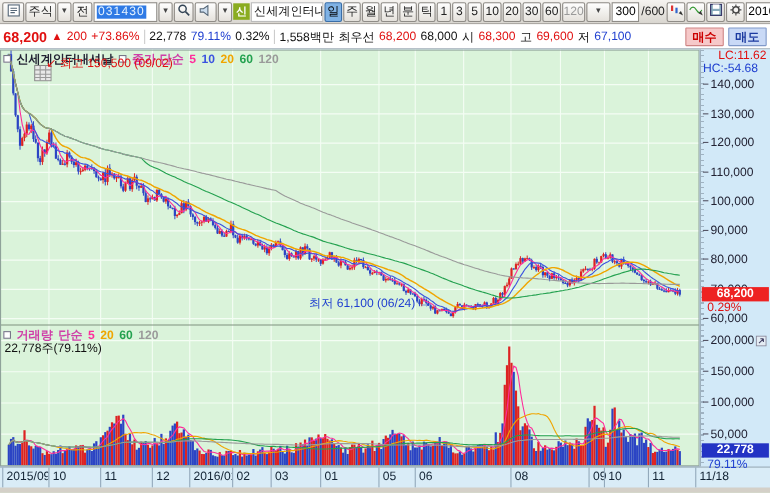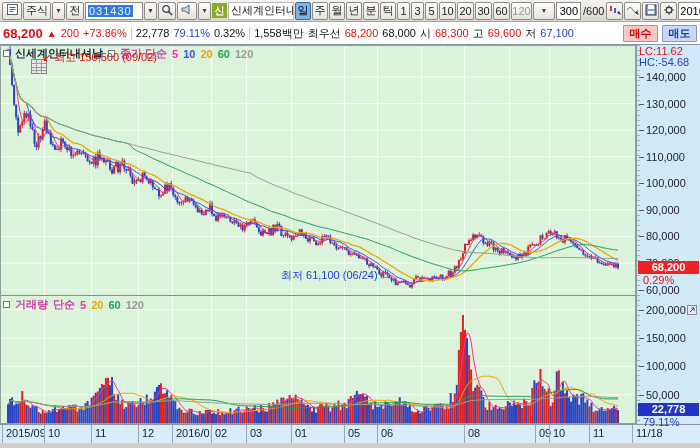--- a/index.html
+++ b/index.html
@@ -35,21 +35,21 @@
 .ltype{color:#cf3ea8;font-weight:bold}
 .c-ma5{color:#ff2d9b;font-weight:bold}.c-ma10{color:#3a52e0;font-weight:bold}.c-ma20{color:#f0a500;font-weight:bold}.c-ma60{color:#23a14f;font-weight:bold}.c-ma120{color:#9a9a9a;font-weight:bold}
 .hi-ann{position:absolute;left:42px;top:5px;color:#e01010;font-size:11px;z-index:3}
 .lo-ann{position:absolute;left:281px;top:223px;color:#2040d0;font-size:11px;z-index:3}
 .gicon{position:absolute;left:31px;top:14px;z-index:3}
 
 .yaxis{position:absolute;left:636px;top:0;width:64px;height:379px;background:#d2e9f8;border-left:1px solid #8899a6;overflow:visible;z-index:2}
 .yaxis::before{content:"";position:absolute;left:0;top:0;width:3px;height:379px;background:repeating-linear-gradient(to bottom,#9fb2c2 0 1px,transparent 1px 5px)}
 .ytick{position:absolute;left:2px;color:#223;font-size:11px;white-space:nowrap}
 .ytick::before{content:"";display:inline-block;width:5px;height:1px;background:#556;margin-right:2px;vertical-align:3px}
-.lc{position:absolute;left:2px;top:0;font-size:11px;color:#e01010;z-index:3}
+.lc{position:absolute;left:16px;top:0;font-size:11px;color:#e01010;z-index:3}
 .hc{position:absolute;left:2px;top:11px;font-size:11px;color:#2040d0;z-index:3}
 .pbadge{position:absolute;left:1px;width:61px;height:13px;background:#ee2222;color:#fff;font-size:11px;font-weight:bold;text-align:center;line-height:13px;z-index:4}
 .ppct{position:absolute;left:6px;color:#e01010;font-size:11px;z-index:4}
 .vbadge{position:absolute;left:1px;width:61px;height:13px;background:#2333c4;color:#fff;font-size:11px;font-weight:bold;text-align:center;line-height:13px;z-index:4}
 .vpct{position:absolute;left:6px;color:#2040d0;font-size:11px;z-index:5}
 .expicon{position:absolute;right:3px;top:259px;z-index:3}
 
 .xstrip{position:absolute;left:0;top:379px;width:700px;height:19px;background:#d9ecf7;border-top:1px solid #8899a6;font-size:11px;z-index:1}
 .xcell{position:absolute;top:0;height:18px;border-left:1px solid #93a9bb;padding-left:3px;line-height:17px;color:#123;overflow:hidden}
 </style>
@@ -1120,20 +1120,21 @@
 
   <div class="vlegend">
     <span class="chk"></span>
     <span class="ltype">거래량</span>
     <span class="ltype">단순</span>
     <span class="c-ma5">5</span>
     <span class="c-ma20">20</span>
     <span class="c-ma60">60</span>
     <span class="c-ma120">120</span>
   </div>
+  <div class="vsummary">22,778주(79.11%)</div>
 
   <div class="yaxis" id="yaxis">
     <div class="lc">LC:11.62</div>
     <div class="hc">HC:-54.68</div>
     <div class="pbadge" id="pbadge" style="top: 216px;">68,200</div>
     <div class="ppct" id="ppct" style="top: 229px;">0.29%</div>
     <div class="vbadge" id="vbadge" style="top: 358px;">22,778</div>
     <div class="vpct" id="vpct" style="top: 371px;">79.11%</div>
     <span class="expicon"><svg width="10" height="10">
           <rect x="0.5" y="0.5" width="9" height="9" fill="#e4ecf4" stroke="#889"></rect>

